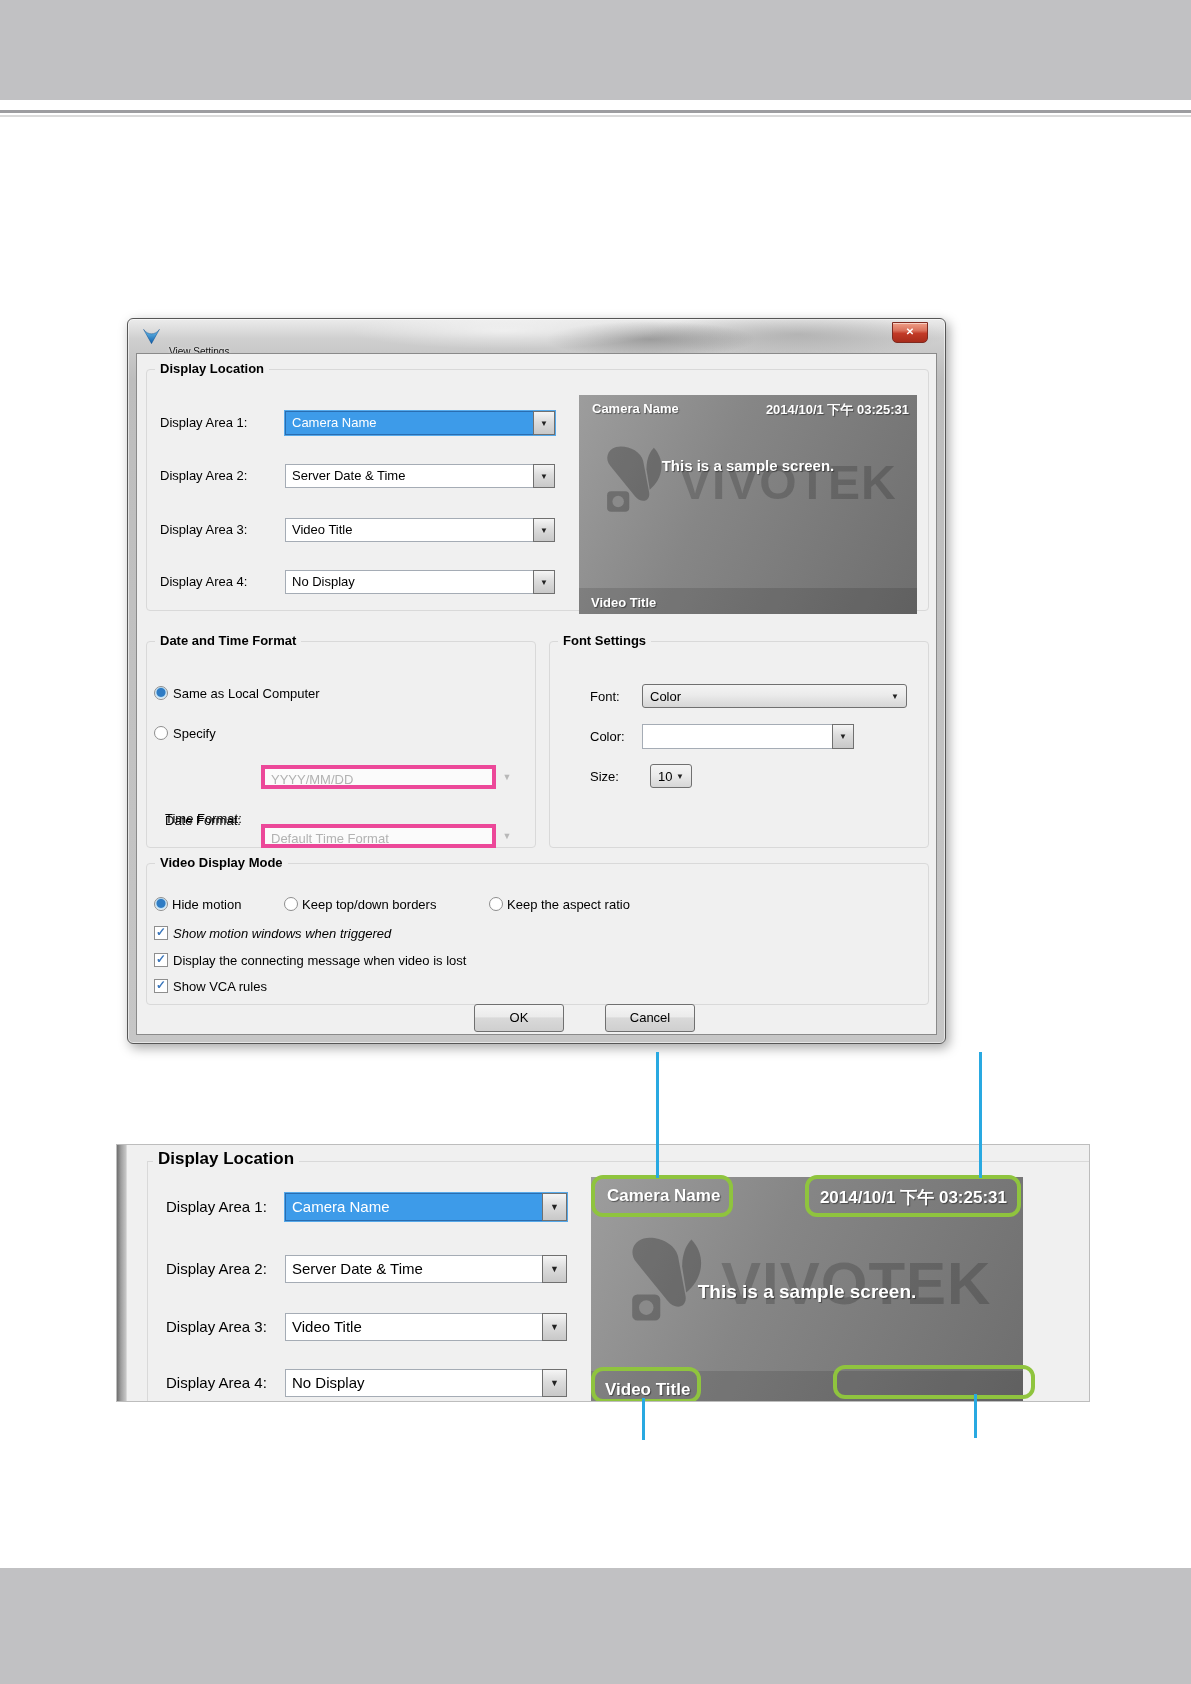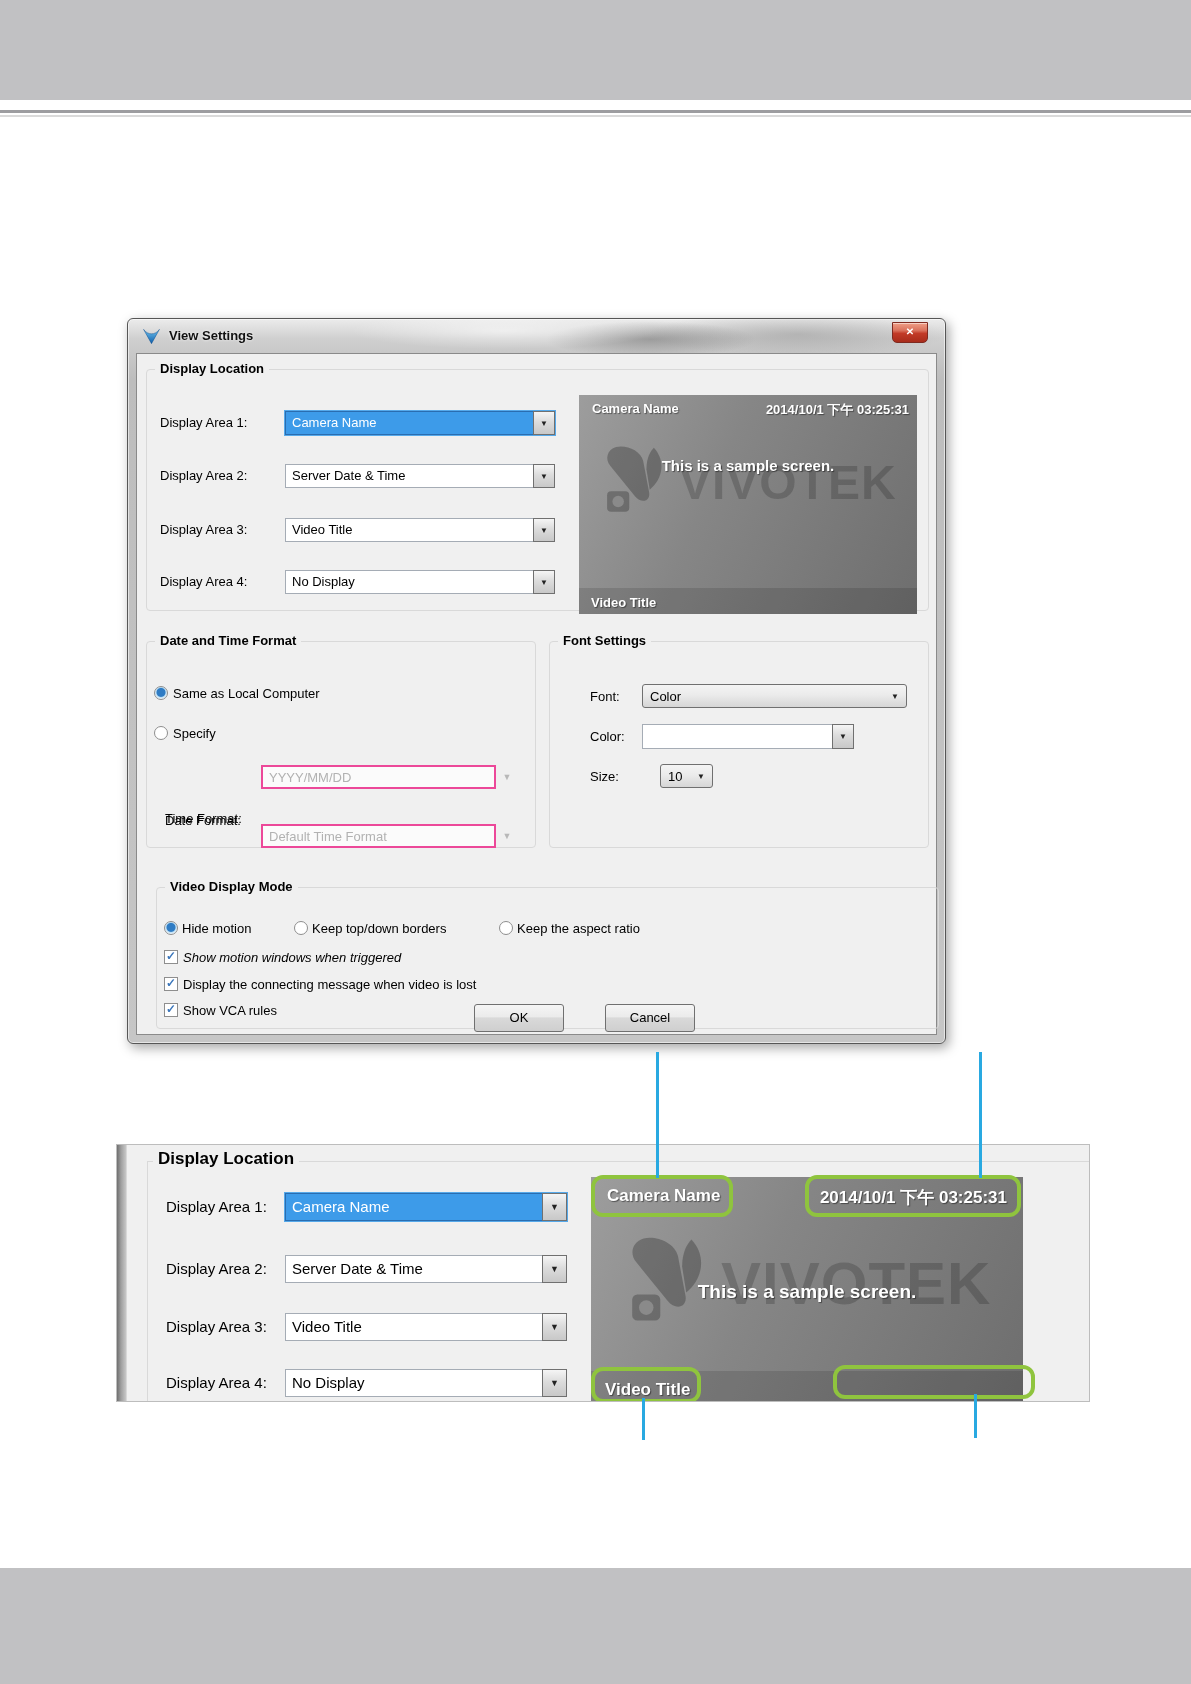--- a/index.html
+++ b/index.html
@@ -14,43 +14,43 @@
   
   .dialog{position:absolute;left:127px;top:318px;width:817px;height:724px;
           border:1px solid #565656;border-radius:6px;
           background:linear-gradient(180deg,#ececec 0%,#cfcfcf 20px,#bdbdbd 60px,#c6c6c6 100%);
           box-shadow:3px 4px 12px rgba(0,0,0,.35), inset 0 0 0 1px rgba(255,255,255,.55);}
   .titlebar{position:absolute;left:0;top:0;width:100%;height:34px;border-radius:6px 6px 0 0;overflow:hidden;}
   .tb-smudge{position:absolute;inset:0;
      background:radial-gradient(220px 26px at 46% 35%, rgba(255,255,255,.55), transparent 70%),
                 radial-gradient(150px 26px at 64% 60%, rgba(96,96,96,.45), transparent 70%),
                 radial-gradient(200px 30px at 82% 45%, rgba(130,130,130,.40), transparent 75%);}
-  .title-text{position:absolute;left:41px;top:0;height:34px;line-height:33px;font-size:13px;color:#111;
-              text-shadow:0 0 3px rgba(255,255,255,.9);font-weight:bold;}
+  .title-text{position:absolute;left:41px;top:16px;height:34px;line-height:33px;font-size:10px;color:#111;
+              text-shadow:0 0 3px rgba(255,255,255,.9);}
   .logo{position:absolute;left:14px;top:8px;width:19px;height:19px;}
   .close-btn{position:absolute;right:17px;top:3px;width:34px;height:19px;border:1px solid #7e2a20;
              border-radius:0 0 5px 5px;background:linear-gradient(180deg,#f0a088 0%,#d9705b 40%,#c23a27 55%,#a82c1b 100%);
              color:#fff;font-size:10px;font-weight:bold;text-align:center;line-height:18px;
              box-shadow:inset 0 1px 0 rgba(255,255,255,.5);}
   .client{position:absolute;left:8px;top:34px;width:799px;height:680px;background:#f0f0f0;border:1px solid #8a8a8a;}
 
   
   .grp{position:absolute;border:1px solid #d9d9d9;border-radius:4px;}
   .grp-label{position:absolute;top:-9px;left:8px;background:#f0f0f0;padding:0 5px;font-weight:bold;font-size:13px;white-space:nowrap;}
   .lbl{position:absolute;font-size:13px;white-space:nowrap;}
 
   
   .combo{position:absolute;height:24px;display:flex;box-sizing:border-box;}
   .combo .field{flex:1;background:#fff;border:1px solid #a5acb5;border-right:none;
                 font-size:13px;line-height:22px;padding:0 6px;overflow:hidden;white-space:nowrap;box-sizing:border-box;}
   .combo .arrow-btn{width:22px;border:1px solid #707070;background:linear-gradient(180deg,#f5f5f5,#dcdcdc 45%,#c8c8c8);
                     display:flex;align-items:center;justify-content:center;font-size:8px;color:#222;box-sizing:border-box;}
   .combo.sel .field{background:#3d9be9;color:#fff;border-color:#2a6db0;}
   .combo.sel{box-shadow:0 0 0 1px #56a9ea;}
-  .combo.dis .field{background:#fbfbfb;border:2px solid #ec4899;color:#b2b2b2;}
+  .combo.dis .field{background:#fbfbfb;border:4px solid #ec4899;color:#b2b2b2;}
   .combo.dis .arrow-btn{border:none;background:transparent;color:#b8b8b8;font-size:9px;}
 
   
   .combo2{position:absolute;height:24px;border:1px solid #707070;border-radius:3px;box-sizing:border-box;
           background:linear-gradient(180deg,#f4f4f4,#ebebeb 45%,#d6d6d6);display:flex;align-items:center;
           font-size:13px;padding:0 7px;}
   .combo2 .val{flex:1;overflow:hidden;white-space:nowrap;}
   .combo2 .arr{font-size:8px;color:#222;margin-left:4px;}
 
   
@@ -198,27 +198,27 @@
           <span class="arr">▼</span>
         </div>
         <span class="lbl" style="left:40px;top:87px;">Color:</span>
         <div class="combo" style="left:92px;top:82px;width:212px;height:25px;">
           <span class="field"></span>
           <span class="arrow-btn">
               <span>▼</span>
             </span>
         </div>
         <span class="lbl" style="left:40px;top:127px;">Size:</span>
-        <div class="combo2" style="left:110px;top:122px;width:53px;">
+        <div class="combo2" style="left:100px;top:122px;width:42px;">
           <span class="val">10</span>
           <span class="arr">▼</span>
         </div>
       </div>
 
-      <div class="grp" style="left:19px;top:509px;width:781px;height:140px;margin-top:24px;">
+      <div class="grp" style="left:9px;top:509px;width:781px;height:140px;">
         <span class="grp-label">Video Display Mode</span>
         <div class="radio on" style="left:7px;top:33px;"></div>
         <span class="lbl" style="left:25px;top:33px;">Hide motion</span>
         <div class="radio" style="left:137px;top:33px;"></div>
         <span class="lbl" style="left:155px;top:33px;">Keep top/down borders</span>
         <div class="radio" style="left:342px;top:33px;"></div>
         <span class="lbl" style="left:360px;top:33px;">Keep the aspect ratio</span>
 
         <div class="cbox" style="left:7px;top:62px;">
           <span class="ck">✓</span>

